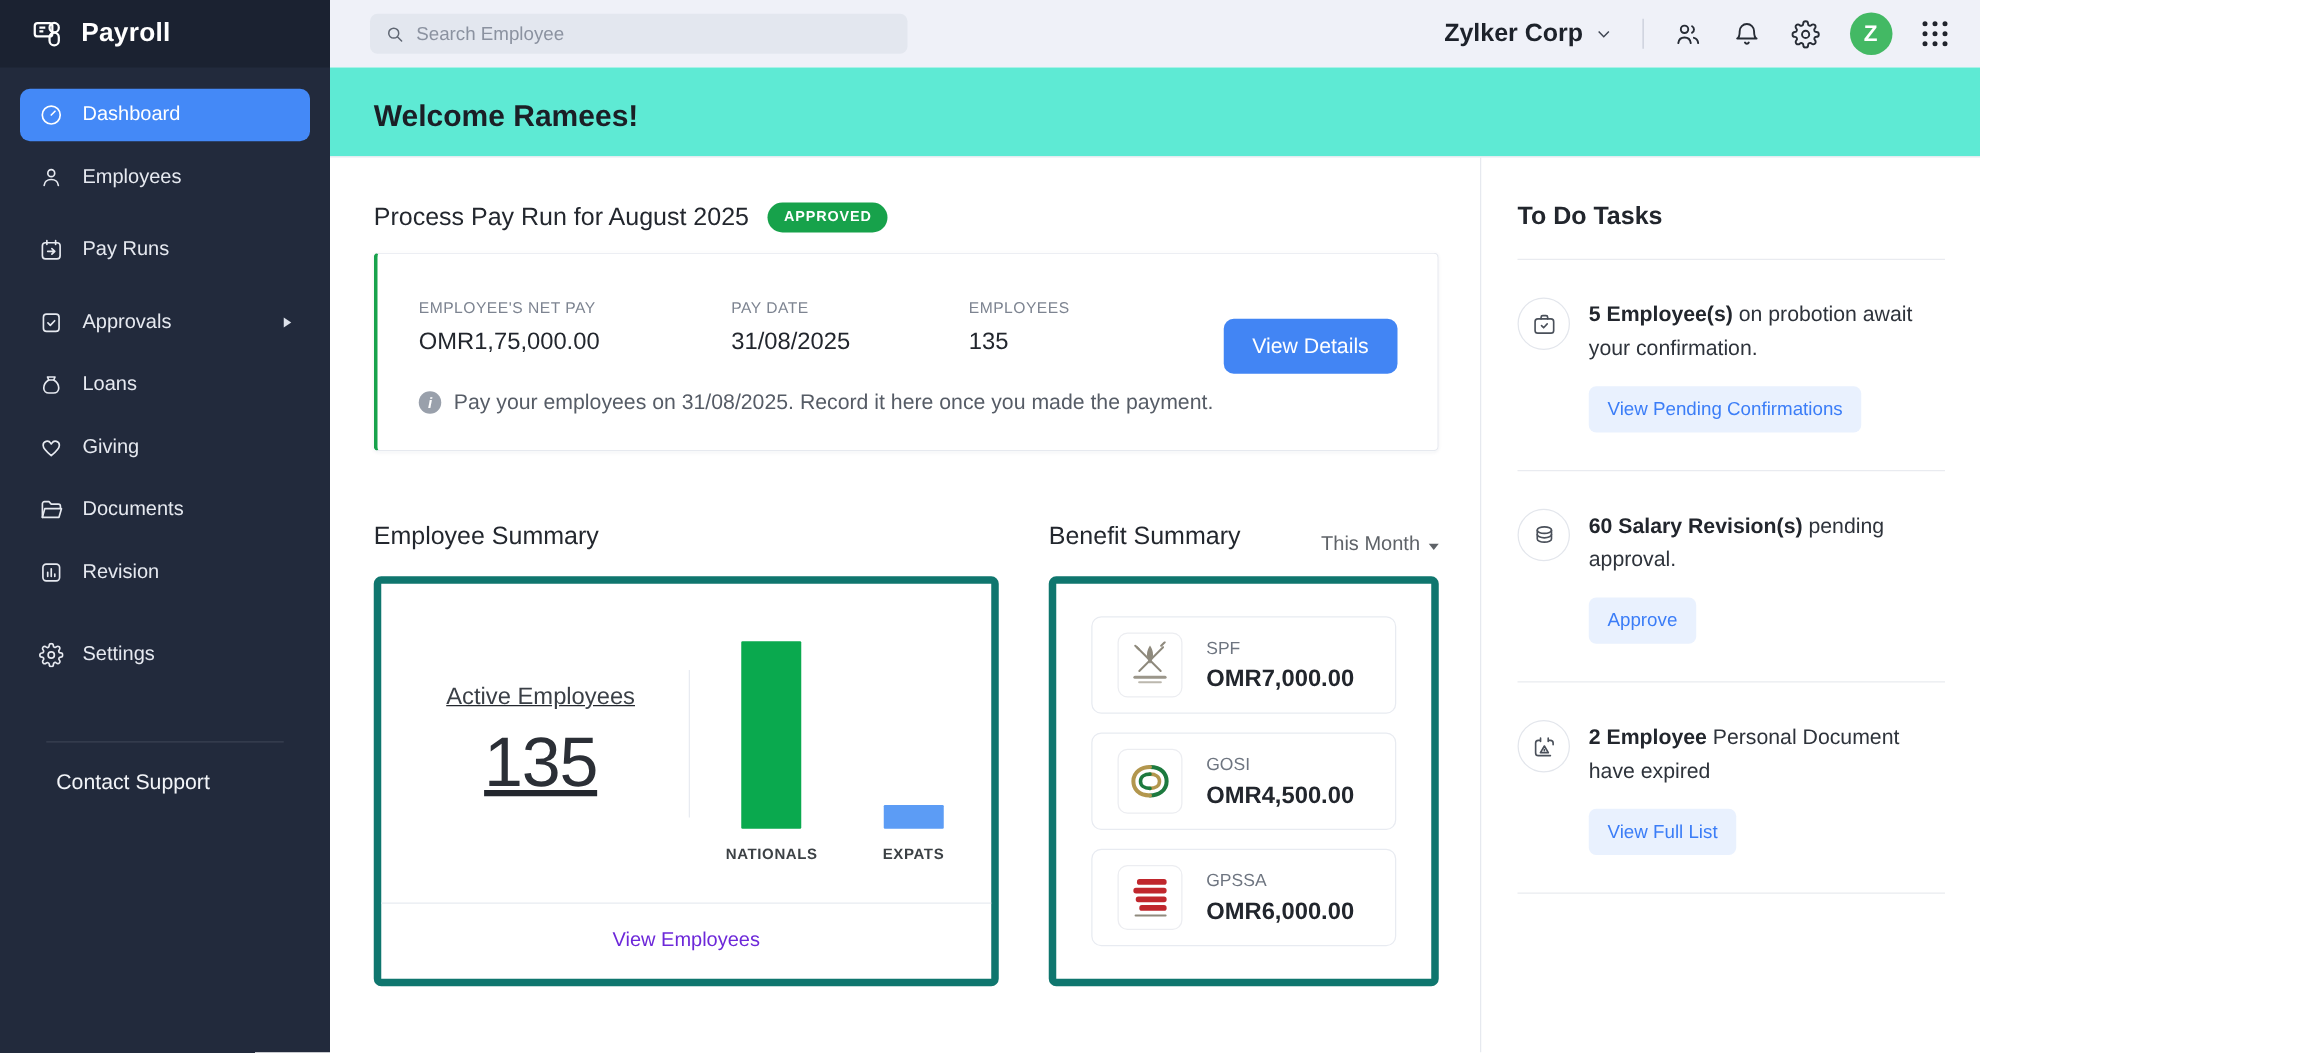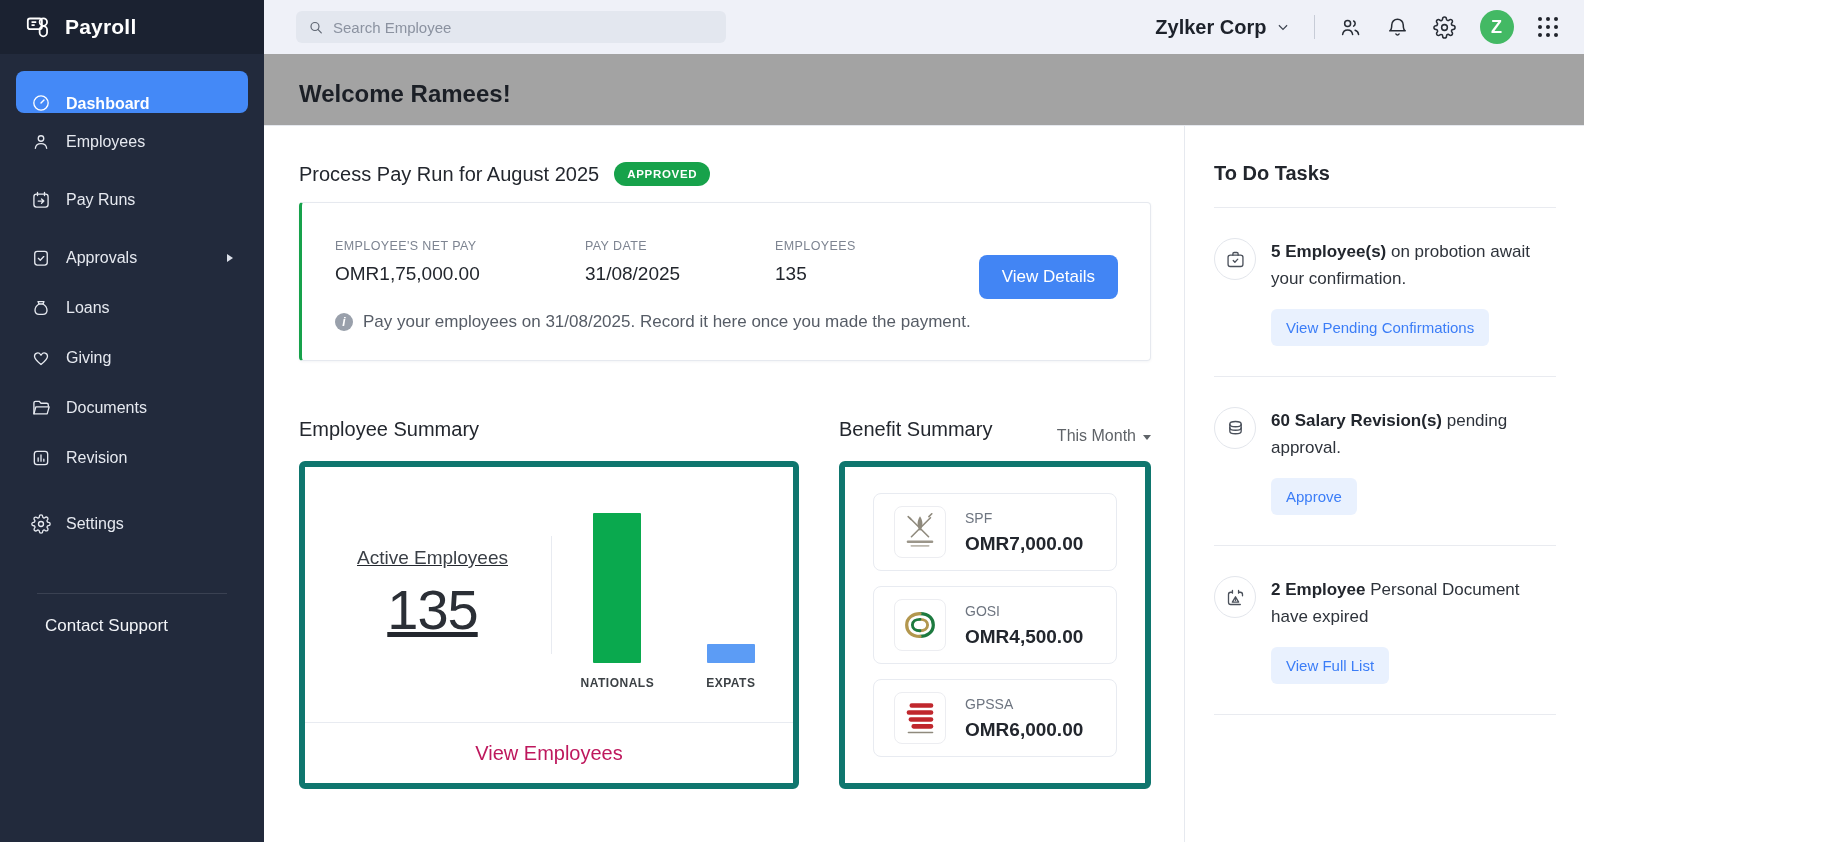--- a/index.html
+++ b/index.html
@@ -10,21 +10,21 @@
   
   .sidebar { width:264px; background:#222a3c; color:#e9ecf3; flex-shrink:0; display:flex; flex-direction:column; }
   .logo-row { height:54px; background:#1b2231; display:flex; align-items:center; gap:13px; padding:0 25px; flex-shrink:0; }
   .logo-row svg { width:27px; height:27px; stroke:#fff; fill:none; stroke-width:1.6; }
   .logo-text { font-size:21px; font-weight:700; color:#fff; letter-spacing:.2px; }
   .nav { padding:17px 16px 0; }
   .nav-item { display:flex; align-items:center; gap:15px; height:42px; padding:0 15px; border-radius:8px;
     font-size:16px; color:#e6e9f0; cursor:pointer; margin-bottom:8px; }
   .nav-item svg { width:20px; height:20px; stroke:currentColor; fill:none; stroke-width:1.6;
     stroke-linecap:round; stroke-linejoin:round; flex-shrink:0; }
-  .nav-item.active { background:#4489f7; color:#fff; font-weight:700;align-items:flex-end; }
+  .nav-item.active { background:#4489f7; color:#fff; font-weight:400; }
   .gap-before { margin-top:16px; }
   .big-gap-before { margin-top:24px; }
   .submenu-arrow { margin-left:auto; width:0; height:0; border-left:6px solid #dde1ea;
     border-top:4.5px solid transparent; border-bottom:4.5px solid transparent; }
   .side-divider { border-top:1px solid #3a4152; margin:48px 21px 0; }
   .contact-support { padding:22px 16px 0 29px; font-size:17px; color:#f2f4f8; cursor:pointer; }
 
   
   .content { flex:1; display:flex; flex-direction:column; min-width:0; }
 
@@ -39,21 +39,21 @@
   .org-picker { display:flex; align-items:center; gap:9px; font-size:20px; font-weight:600; color:#1d222b; cursor:pointer; }
   .org-picker svg { width:14px; height:14px; stroke:#3c4350; fill:none; stroke-width:2; }
   .v-divider { width:1px; height:24px; background:#c7ccd7; }
   .tb-icon { cursor:pointer; display:flex; }
   .tb-icon svg { width:23px; height:23px; stroke:#272c35; fill:none; stroke-width:1.6; stroke-linecap:round; stroke-linejoin:round; }
   .avatar { width:34px; height:34px; border-radius:50%; background:#43b964; color:#fff; font-size:18px; font-weight:700;
     display:flex; align-items:center; justify-content:center; cursor:pointer; }
   .apps-grid { display:grid; grid-template-columns:repeat(3,4.5px); grid-template-rows:repeat(3,4.5px); gap:3.5px; cursor:pointer; }
   .apps-grid i { background:#20242c; border-radius:50%; }
 
-  .welcome-row { background:#a3a3a3; padding:26px 35px 0; height:71px; flex-shrink:0; }
+  .welcome-row { background:#5eead4; padding:26px 35px 0; height:71px; flex-shrink:0; }
   .welcome-row h1 { font-size:24px; font-weight:700; color:#1b1f26; }
 
   .content-body { flex:1; display:flex; border-top:1px solid #e6e9ef; min-height:0; }
   .main { flex:1; padding:36px 33px 0 35px; min-width:0; }
 
   
   .payrun-header { display:flex; align-items:center; gap:15px; margin-bottom:16px; }
   .payrun-title { font-size:20px; font-weight:500; color:#23272e; }
   .status-badge { background:#17a24b; color:#fff; font-size:11.5px; font-weight:700; letter-spacing:.7px;
     padding:6px 13px; border-radius:13px; }
@@ -83,21 +83,21 @@
   .chart-area { flex:1; display:flex; align-items:center; justify-content:center; gap:0; }
   .active-stats { width:225px; text-align:center;text-decoration:underline; }
   .active-label { font-size:19px; color:#3a3f46; }
   .active-count { font-size:56px; color:#2b2f36; margin-top:8px; letter-spacing:-1px; }
   .chart-divider { width:1px; height:118px; background:#e8ebf1; margin:0 6px; }
   .bars-area { width:220px; display:flex; justify-content:center; align-items:flex-end; gap:52px; padding-top:14px; }
   .bar-group { display:flex; flex-direction:column; align-items:center; }
   .bar { width:48px; border-radius:1px; }
   .bar-label { margin-top:13px; font-size:12px; font-weight:700; letter-spacing:.5px; color:#3c4145; }
   .employee-footer { border-top:1px solid #e8ebf1; height:61px; display:flex; align-items:center; justify-content:center; flex-shrink:0; }
-  .link-blue { color:#be185d; font-size:20px; cursor:pointer; text-decoration:none; }
+  .link-blue { color:#6d28d9; font-size:16px; cursor:pointer; text-decoration:none; }
 
   .benefit-card { padding:26px 28px; display:flex; flex-direction:column; gap:15px; }
   .benefit-row { flex:1; border:1px solid #e8ebf1; border-radius:8px; display:flex; align-items:center; gap:19px; padding:0 20px; }
   .benefit-icon-box { width:52px; height:52px; border:1px solid #ecedf1; border-radius:8px; background:#fff;
     display:flex; align-items:center; justify-content:center; flex-shrink:0; }
   .benefit-icon-box svg { width:38px; height:38px; }
   .benefit-name { font-size:14px; color:#6e7580; margin-bottom:7px; }
   .benefit-amount { font-size:19px; font-weight:600; color:#22262d; }
 
   

